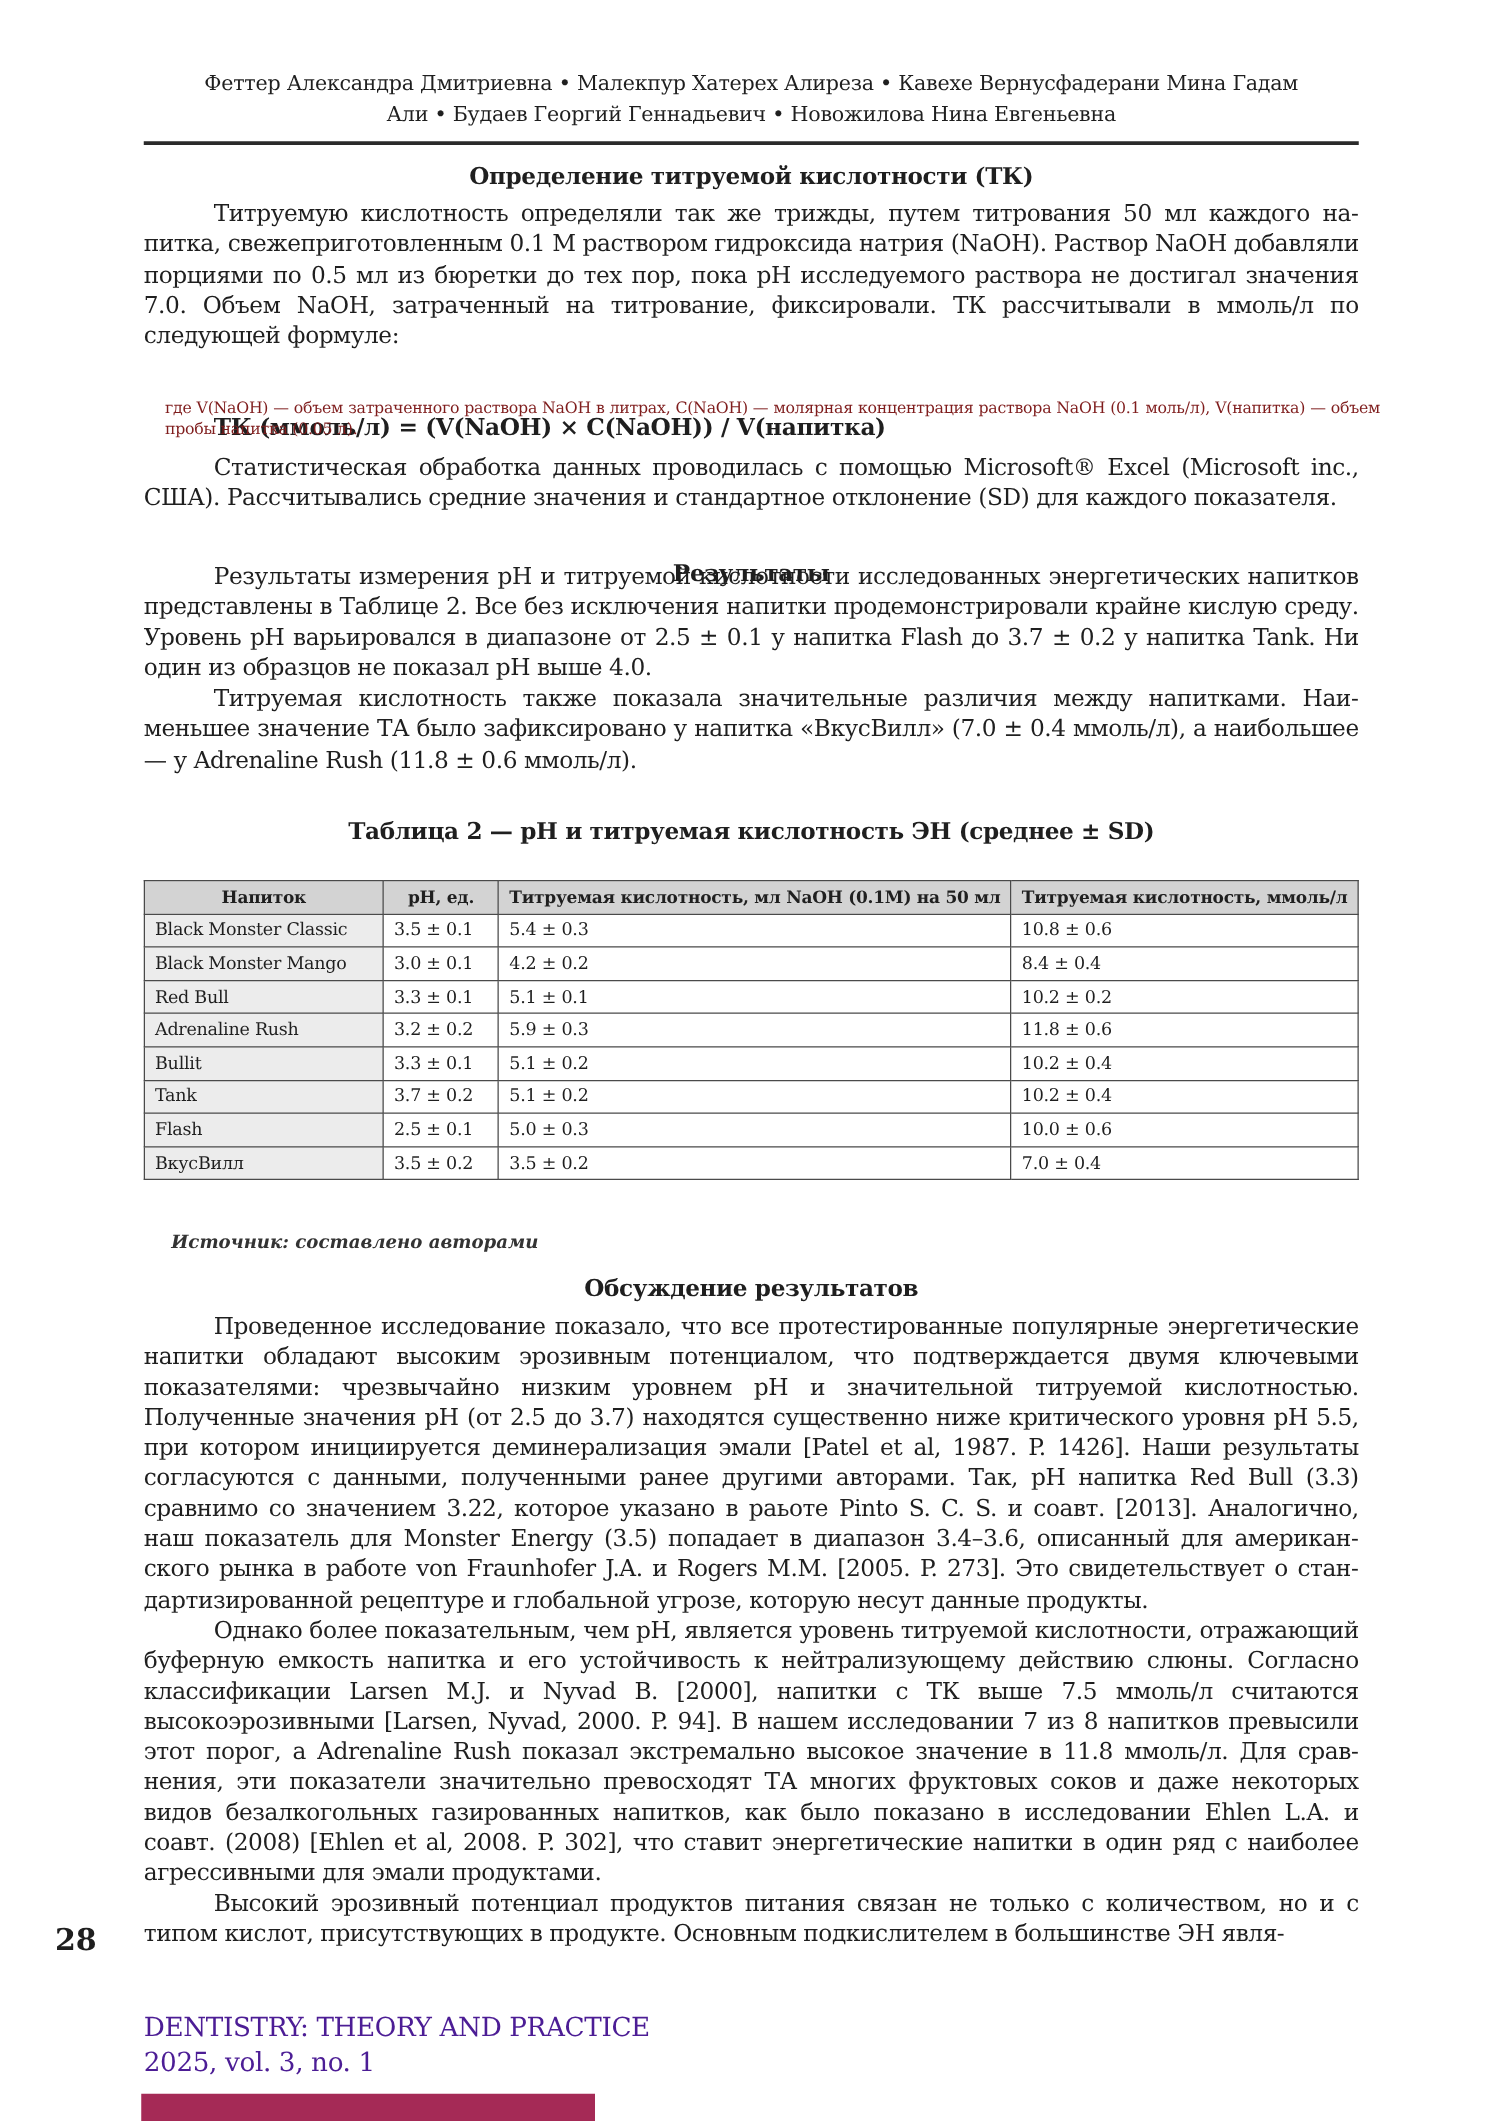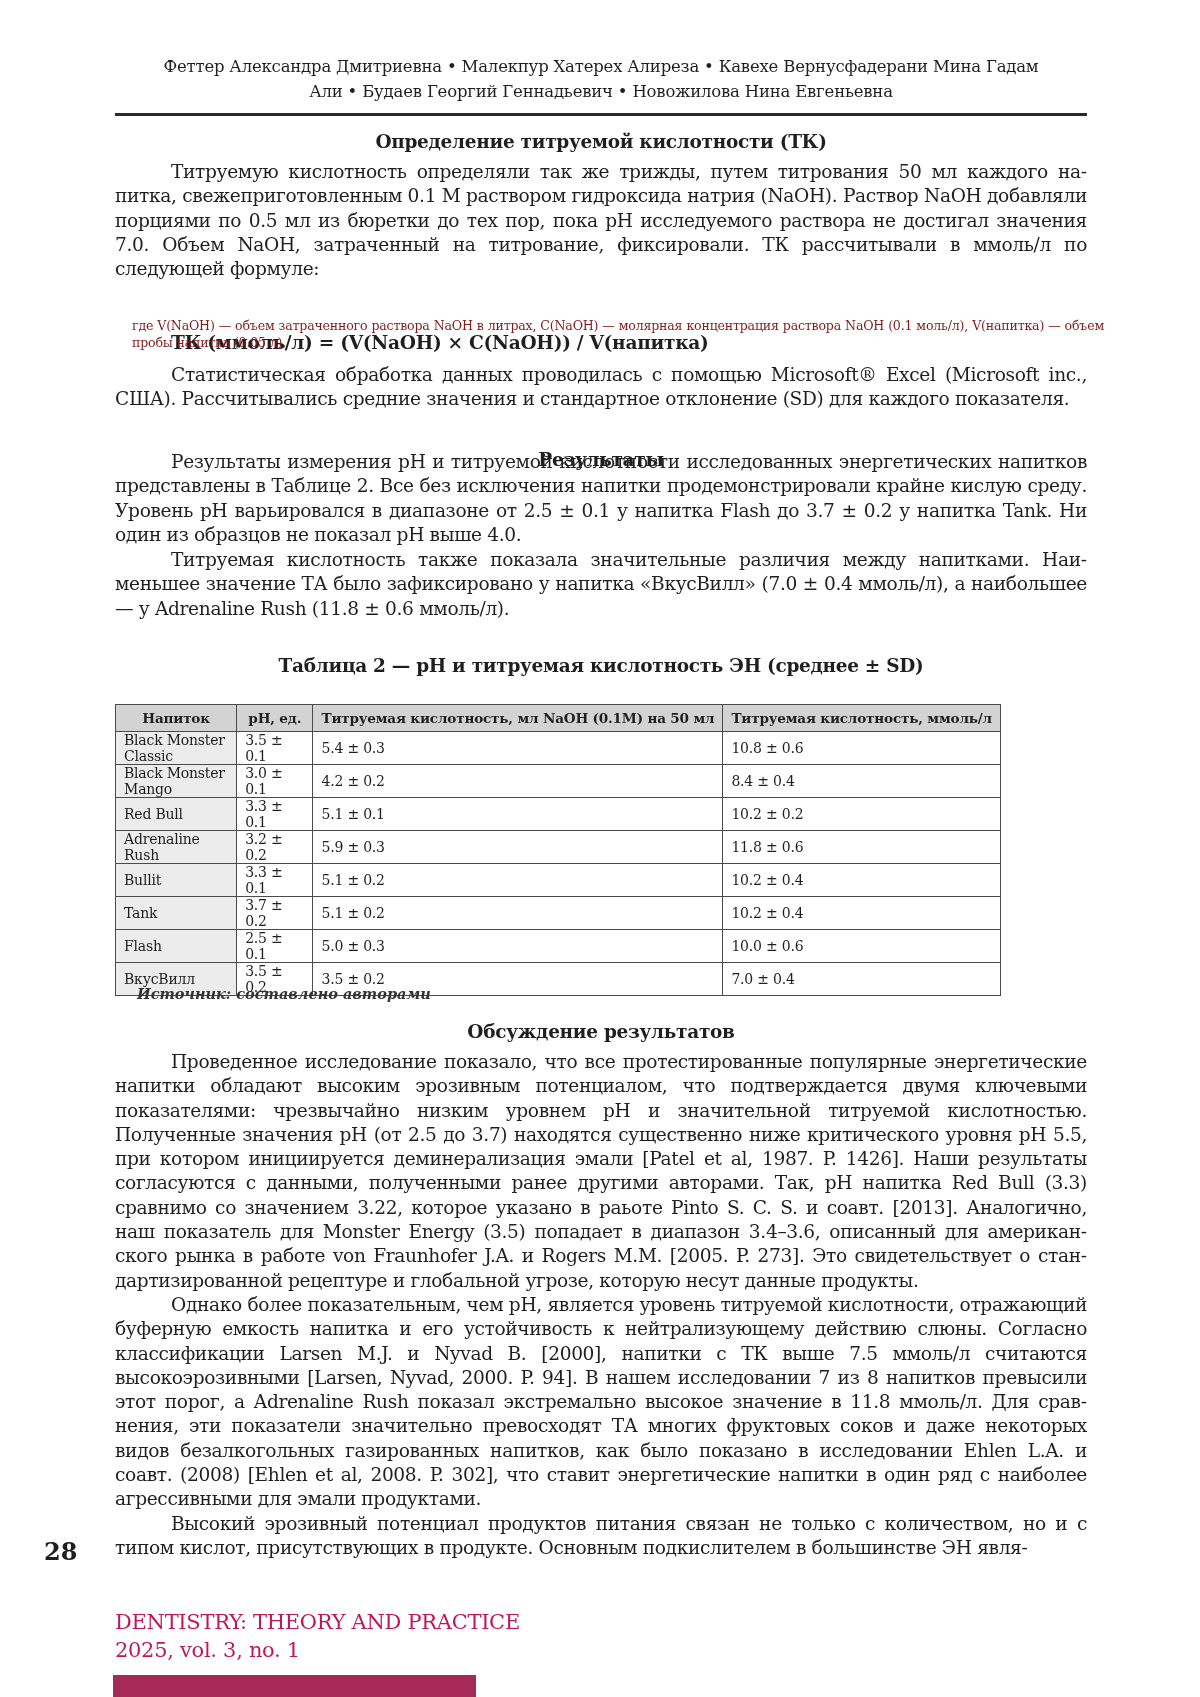--- a/index.html
+++ b/index.html
@@ -19,32 +19,32 @@
     position: absolute; left: 0; width: 972px; font-size: 18.6px; line-height: 24.3px;
     text-align: justify; text-align-last: left; letter-spacing: -0.35px; hyphens: manual;
   }
   .para .ind { display: inline-block; width: 56px; }
   .formula { position: absolute; left: 56px; font-weight: bold; font-size: 18.6px; letter-spacing: -0.3px; }
   .note {
     position: absolute; left: 17px; width: 972px; font-size: 12.6px; line-height: 17px;
     text-align: justify; text-align-last: left; letter-spacing: -0.2px; color: #7f1d1d;
   }
   table.data {
-    position: absolute; left: 0; top: 704px; width: 886px; border-collapse: collapse;
+    position: absolute; left: 0; top: 704px; width: 972px; border-collapse: collapse;
     font-size: 14px; letter-spacing: -0.2px;
   }
   table.data th, table.data td { border: 1.5px solid #4a4a4a; height: 25.6px; padding: 0 8px; }
   table.data th { background: #d3d3d3; font-weight: bold; text-align: center; font-size: 13.6px; white-space: nowrap; }
   table.data td { text-align: left; }
   table.data td.name { text-align: left; background: #ececec; }
   .source { position: absolute; left: 22px; top: 985px; font-style: italic; font-weight: bold; font-size: 14.5px; color: #333; }
   .pagenum { position: absolute; left: 44px; top: 1537px; font-weight: bold; font-size: 24px; color: #1f1f1f; }
   .journal {
     position: absolute; left: 115px; top: 1608px; font-size: 21px; line-height: 28px;
-    color: #be185d; letter-spacing: -0.3px;
+    color: #4c1d95; letter-spacing: -0.3px;
   }
   .footer-bar { position: absolute; left: 113px; top: 1675px; width: 363px; height: 22px; background: #a52a56; }
 </style>
 </head>
 <body>
 
 <div class="page">
   <div class="authors">
     <div>Феттер Александра Дмитриевна • Малекпур Хатерех Алиреза • Кавехе Вернусфадерани Мина Гадам</div>
     <div>Али • Будаев Георгий Геннадьевич • Новожилова Нина Евгеньевна</div>

